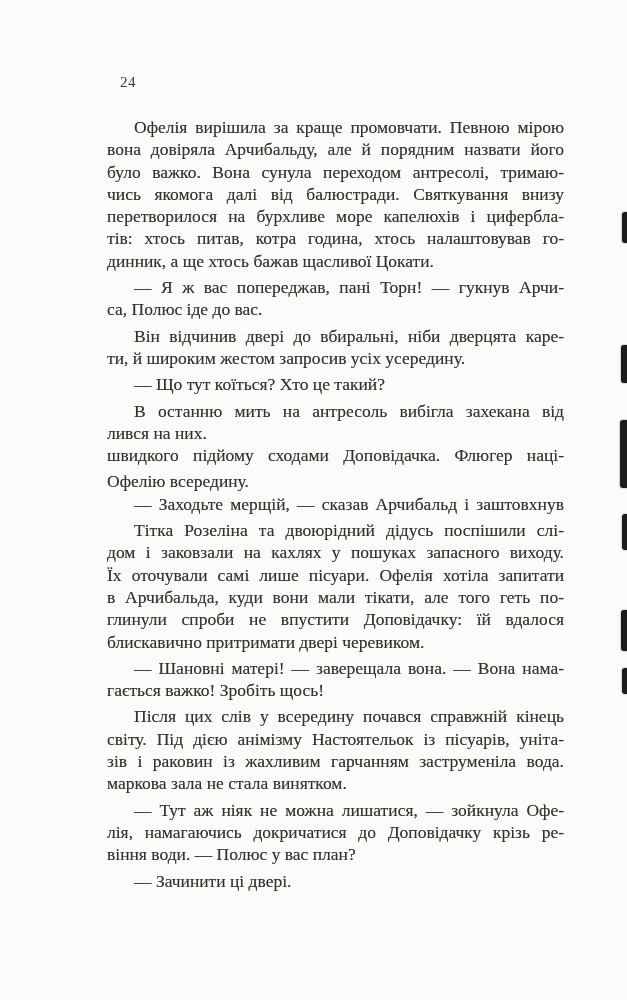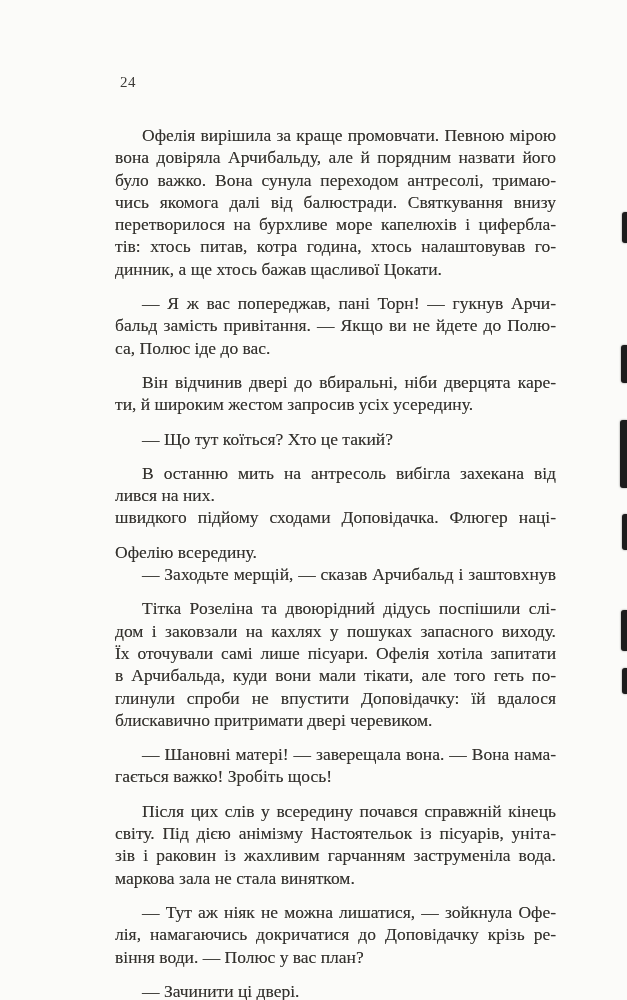--- a/index.html
+++ b/index.html
@@ -28,21 +28,21 @@
   .body-text {
     position: absolute;
     left: 103px;
     top: 112px;
     width: 465px;
     font-size: 17.5px;
     color: #34322e;
     text-shadow: 0 0 0.5px rgba(70,68,64,0.55);
   }
   .paragraph {
-    margin: 12px;
+    margin: 4px;
     padding: 0;
   }
   .line {
     height: 22.3px;
     line-height: 22.3px;
     text-align: justify;
     text-align-last: justify;
     text-justify: inter-word;
     white-space: nowrap;
     overflow: visible;
@@ -72,21 +72,20 @@
         <div class="line first">Офелія вирішила за краще промовчати. Певною мірою</div>
         <div class="line">вона довіряла Арчибальду, але й порядним назвати його</div>
         <div class="line">було важко. Вона сунула переходом антресолі, тримаю-</div>
         <div class="line">чись якомога далі від балюстради. Святкування внизу</div>
         <div class="line">перетворилося на бурхливе море капелюхів і цифербла-</div>
         <div class="line">тів: хтось питав, котра година, хтось налаштовував го-</div>
         <div class="line last">динник, а ще хтось бажав щасливої Цокати.</div>
       </div>
       <div class="paragraph">
         <div class="line first">— Я ж вас попереджав, пані Торн! — гукнув Арчи-</div>
-        <div class="line">бальд замість привітання. — Якщо ви не йдете до Полю-</div>
         <div class="line last">са, Полюс іде до вас.</div>
       </div>
       <div class="paragraph">
         <div class="line first">Він відчинив двері до вбиральні, ніби дверцята каре-</div>
         <div class="line last">ти, й широким жестом запросив усіх усередину.</div>
       </div>
       <div class="paragraph">
         <div class="line first last">— Що тут коїться? Хто це такий?</div>
       </div>
       <div class="paragraph">

